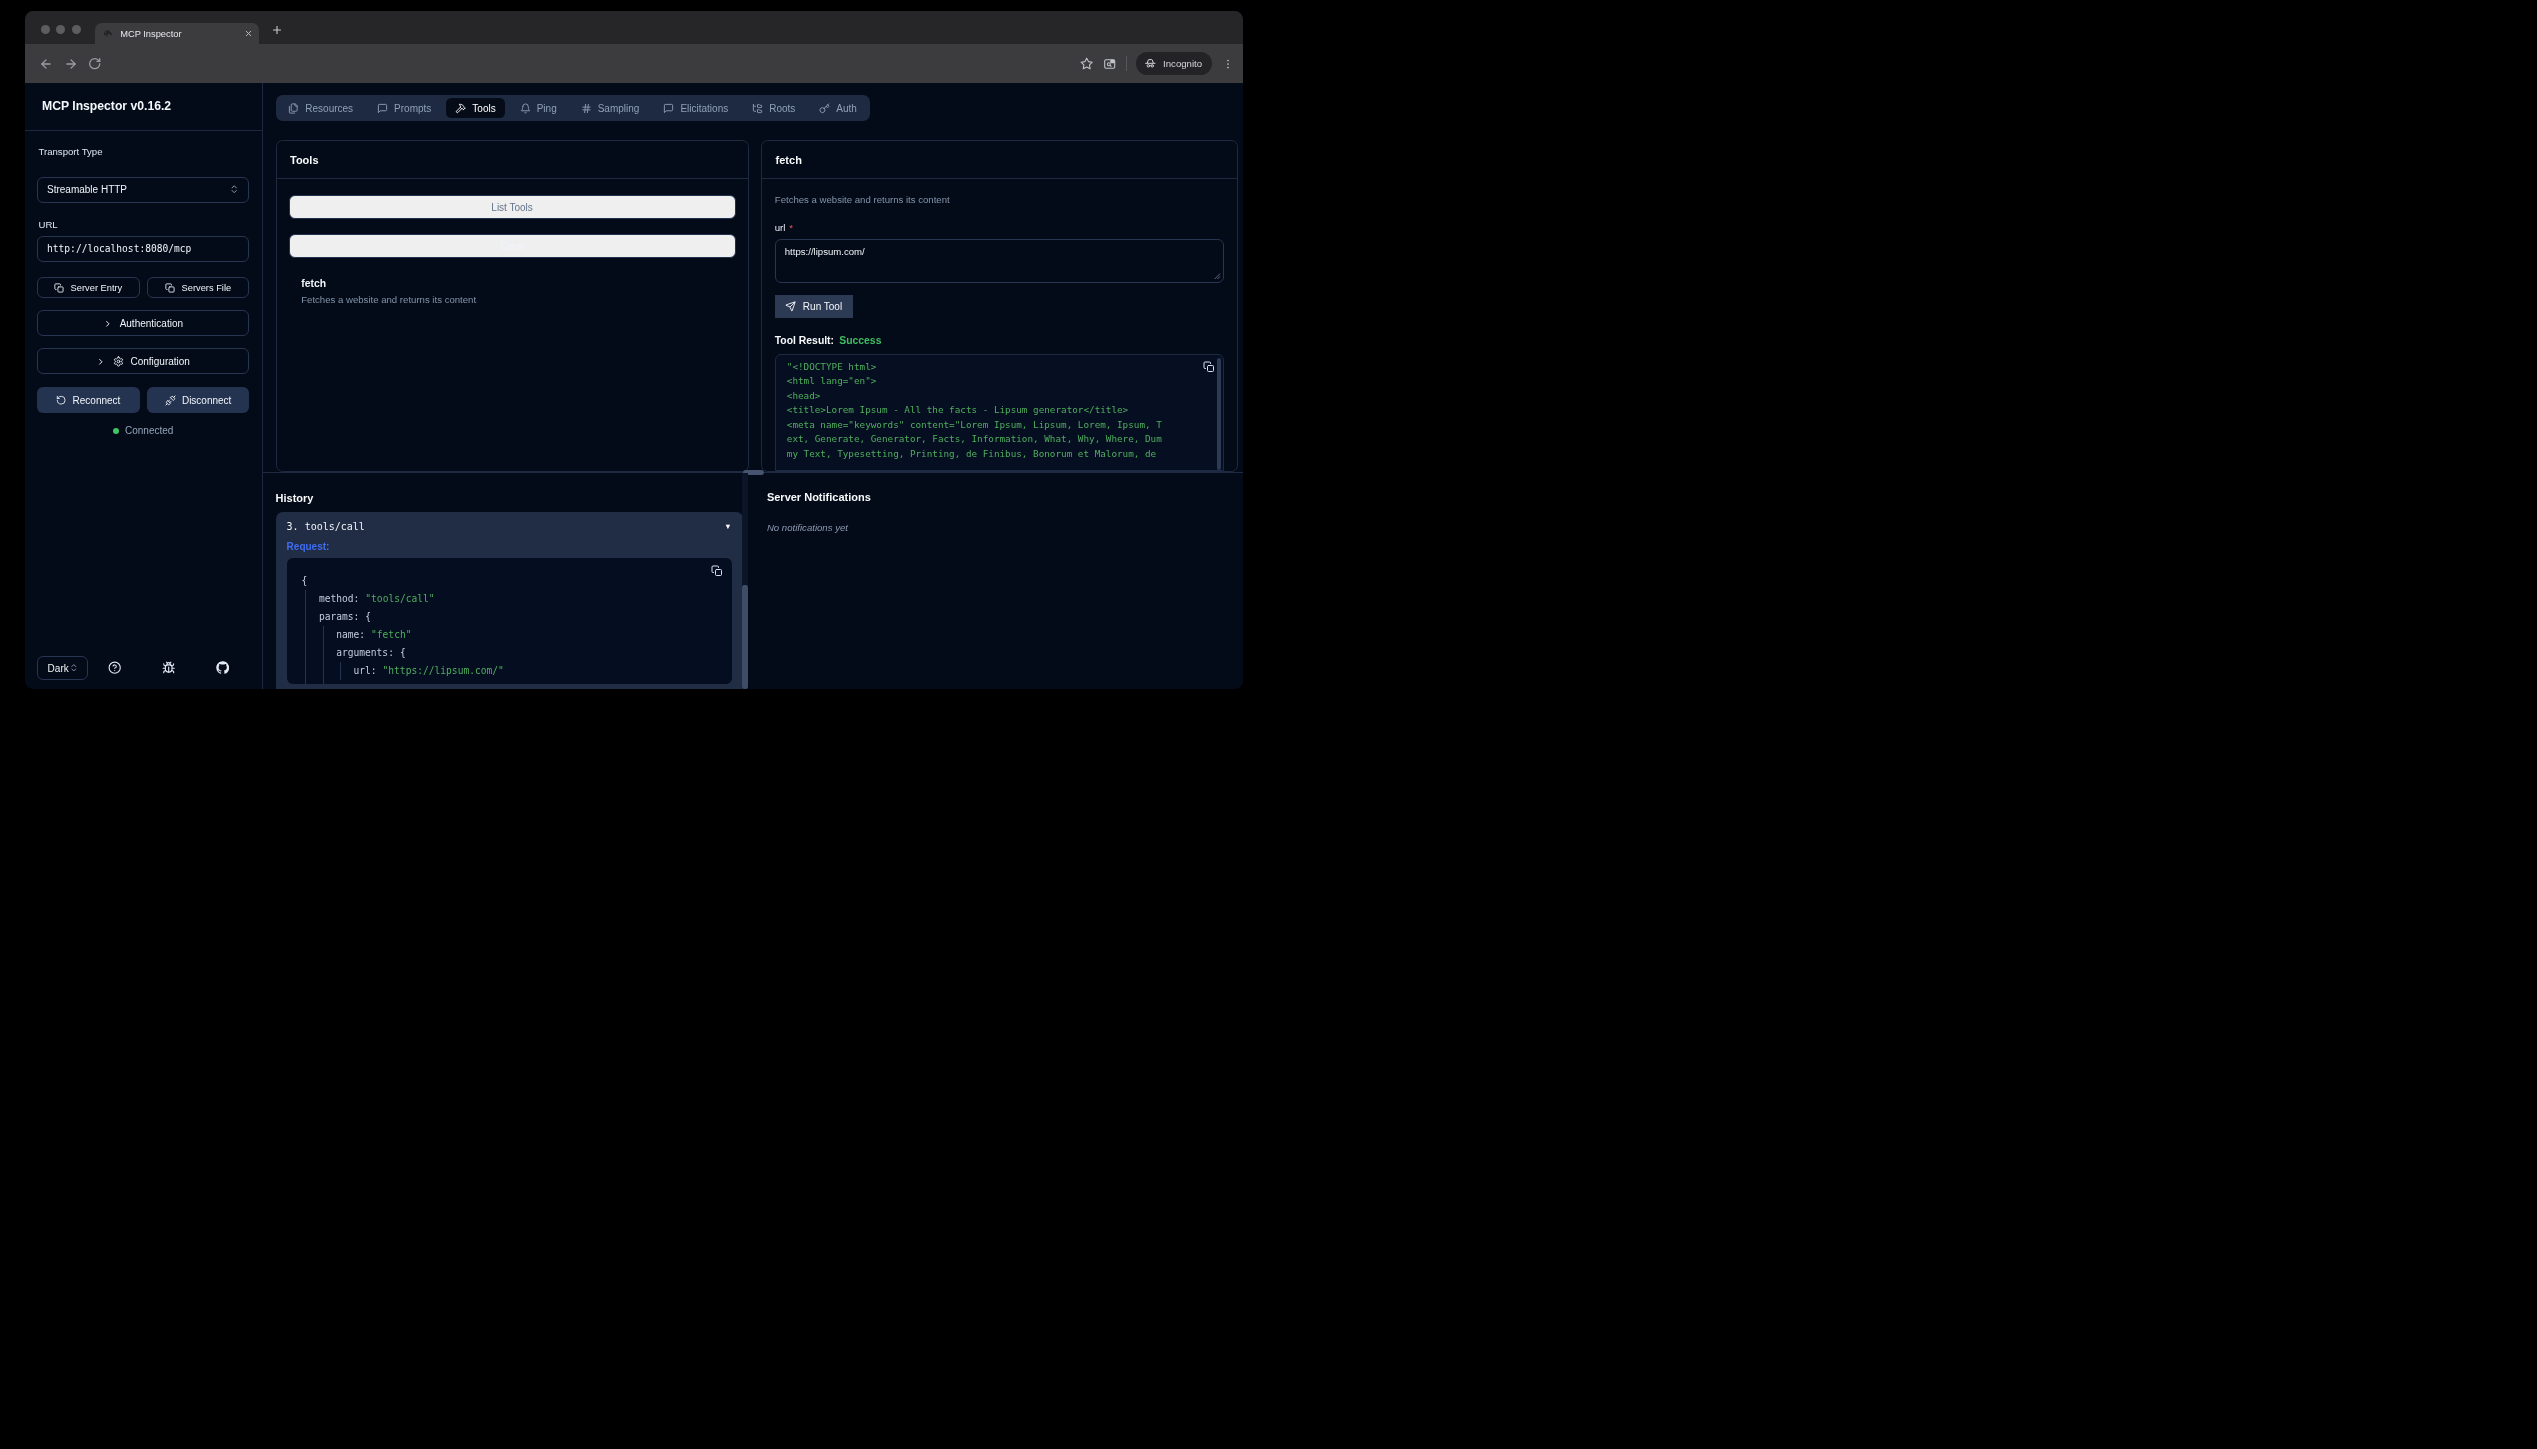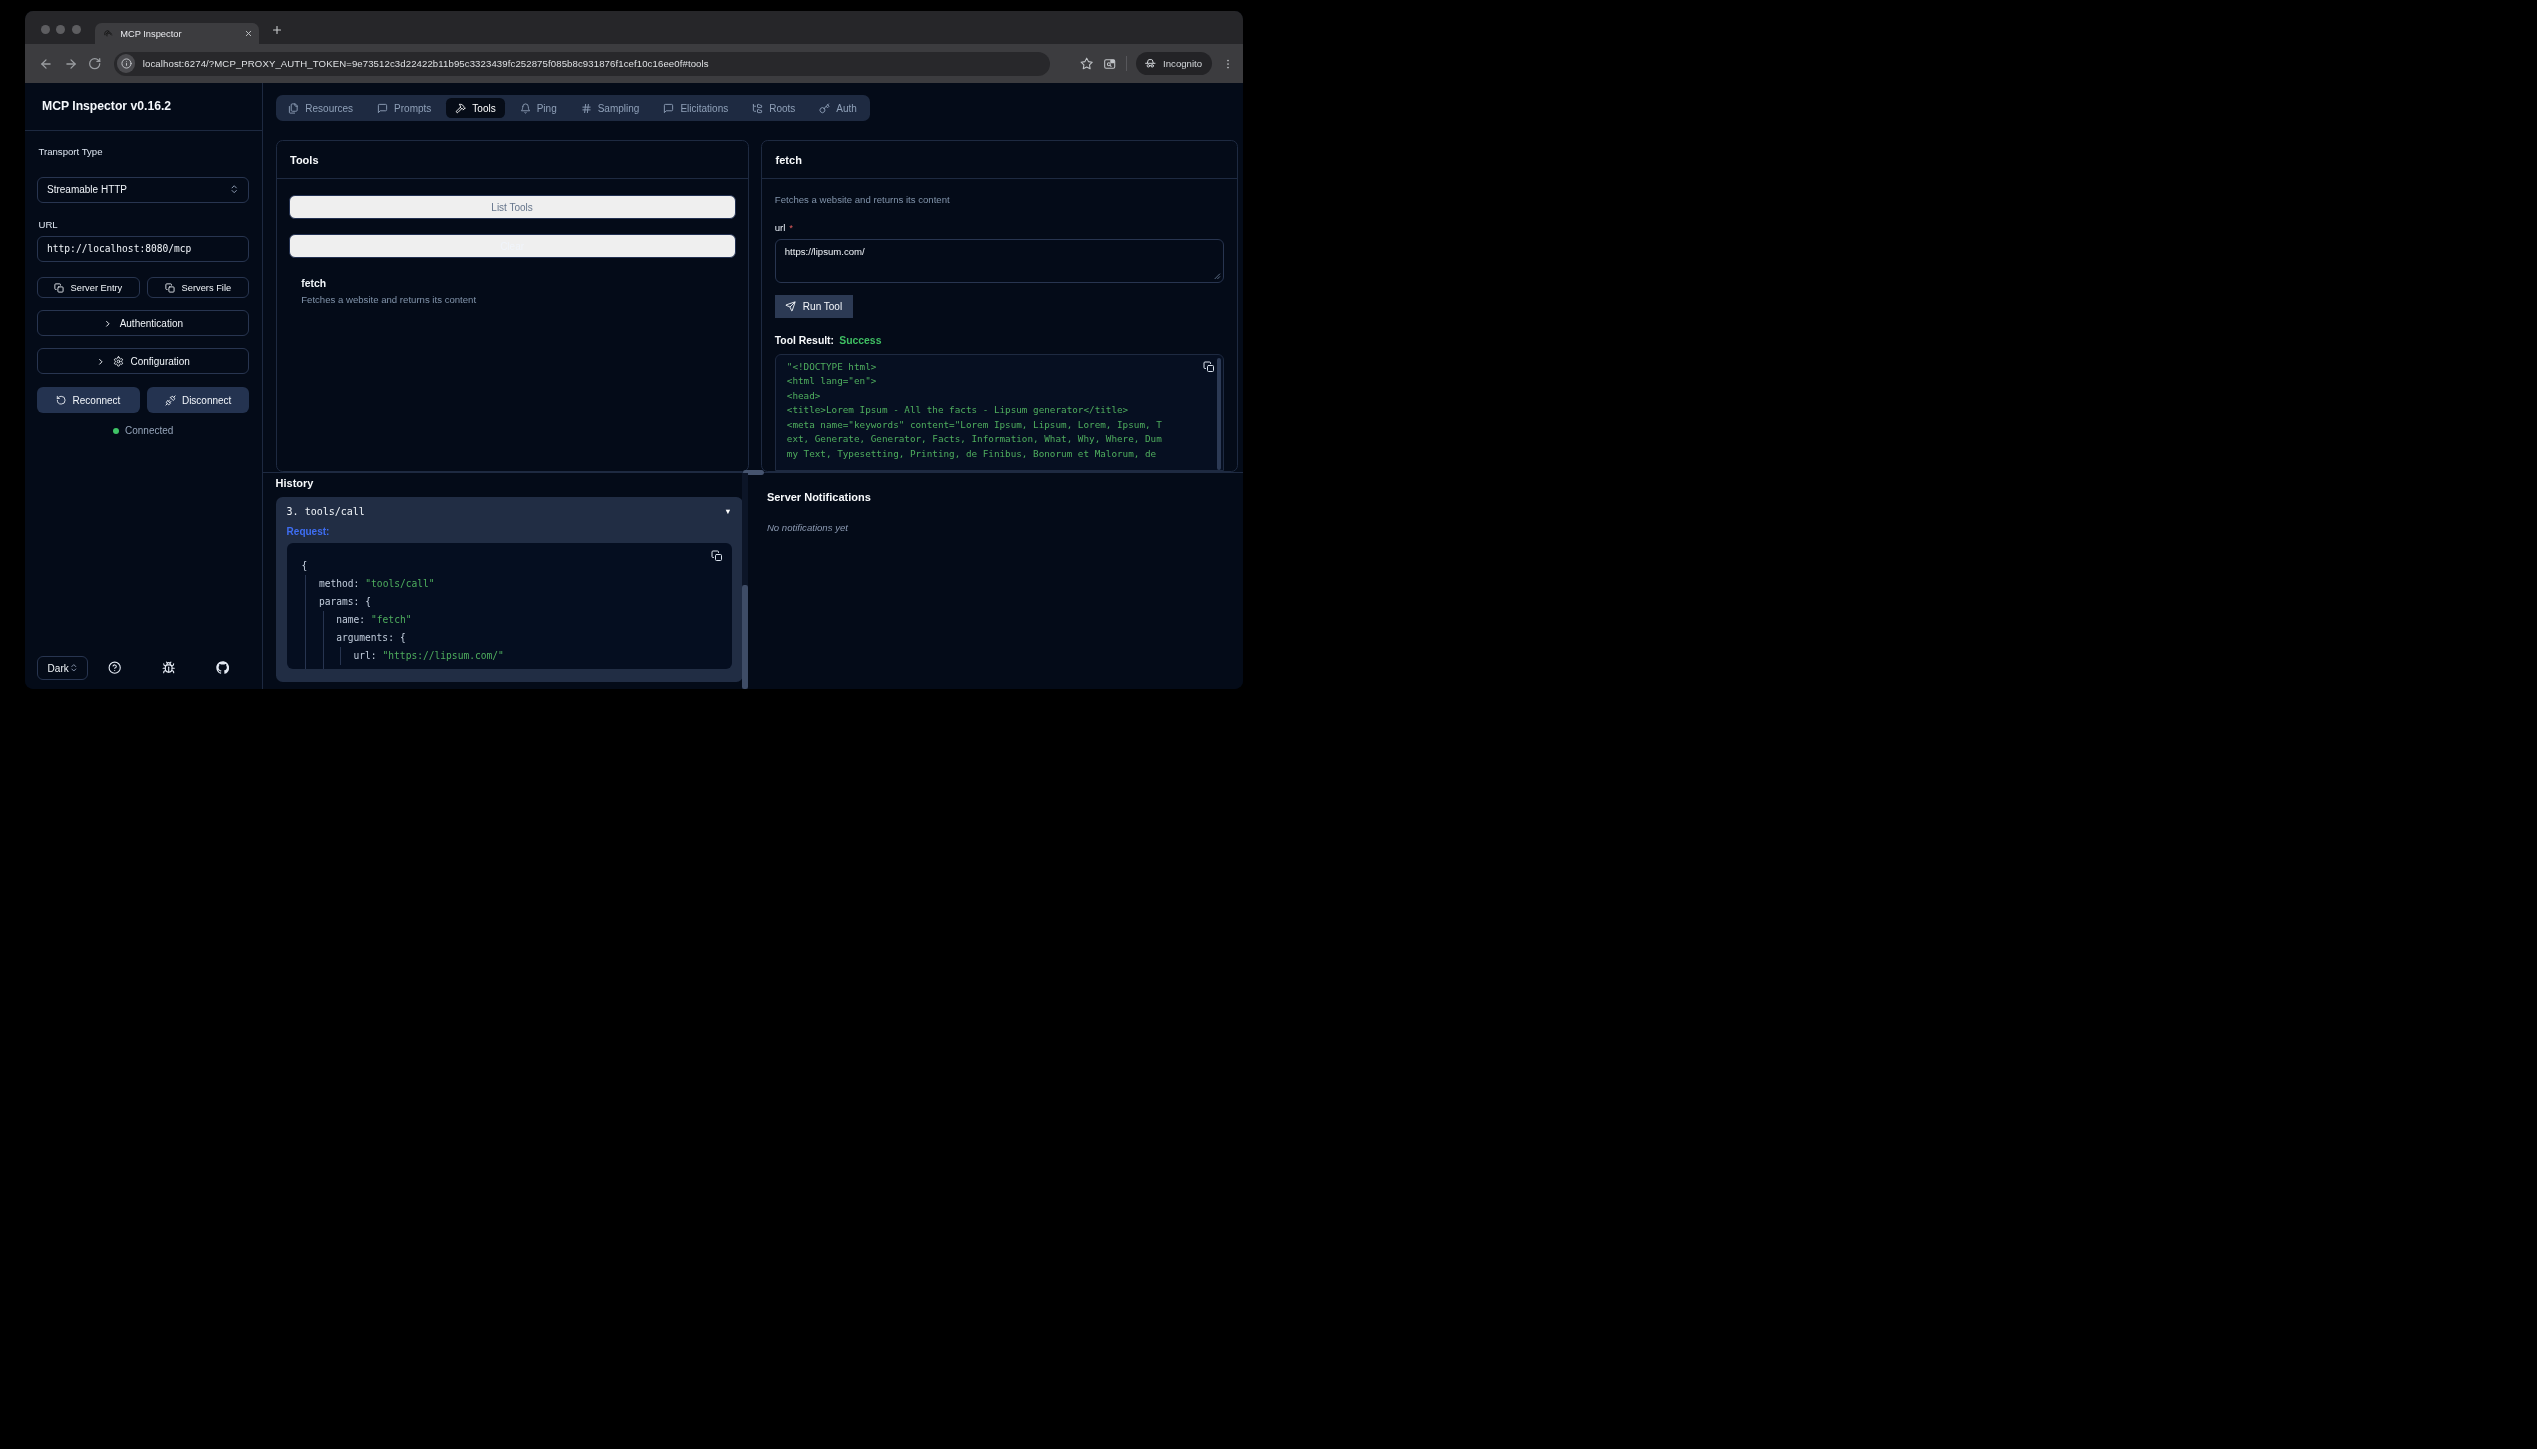--- a/index.html
+++ b/index.html
@@ -76,21 +76,21 @@
   .success { color:#3fbf63; margin-left:5.2px; }
   .result-block { position:relative; margin-top:7.4px; flex:1; min-height:0; border:0.7px solid #1e2a41; border-radius:6px 6px 0 0; background:#060f21; padding:5.2px 30px 0 11px; overflow:hidden; font-size:9.3px; line-height:14.5px; color:#4fae5e; }
   .rline { white-space:pre; overflow:hidden; }
   .copybtn { position:absolute; top:6.7px; right:8.2px; color:#dbe3ee; cursor:pointer; }
   .rb-scroll { position:absolute; top:3px; bottom:0; right:2.2px; width:4.5px; border-radius:2.2px; background:#2c3a55; }
 
   .divider { position:relative; height:0.7px; background:#1e2a41; margin:0 -5.2px 0 -12.6px; }
   .grip-pill { position:absolute; left:calc(50% - 10.4px); top:-2.2px; width:21px; height:5.2px; border-radius:3px; background:#46546f; cursor:row-resize; }
 
   .bottomrow { flex:1; display:flex; min-height:0; }
-  .hist-col { width:472px; flex:none; position:relative; padding-top:4px; }
+  .hist-col { width:472px; flex:none; position:relative; padding-top:19px; }
   .panel-title { font-size:11px; font-weight:700; color:#f8fafc; }
   .hist-card { margin-top:8.2px; width:467px; background:#212d44; border-radius:6.7px; padding:9px 11px; height:185px; }
   .hc-head { display:flex; align-items:center; justify-content:space-between; font-size:10px; color:#f1f5f9; }
   .hc-caret { color:#ffffff; font-size:7.4px; cursor:pointer; }
   .hc-req { margin-top:9px; font-size:10px; font-weight:600; color:#3e6df2; }
   .json-block { position:relative; margin-top:6px; background:#050e20; border-radius:6px; padding:13.4px 30px 0 15px; font-size:9.6px; line-height:18px; color:#c9d4e3; height:126px; overflow:hidden; }
   .j-group { margin-left:3.7px; border-left:0.7px solid #273450; padding-left:12.6px; }
   .j-key { color:#c3cedd; margin-right:6px; }
   .j-str { color:#4fae5e; }
   .hist-scroll { position:absolute; right:0; top:0; bottom:0; width:5.2px; background:#0c1527; }
@@ -146,30 +146,20 @@
           <path d="m12 5 7 7-7 7"></path>
           <path d="M5 12h14"></path>
         </svg>
     </span>
     <span class="navicon">
       <svg width="13.4" height="13.4" viewBox="0 0 24 24" fill="none" stroke="currentColor" stroke-width="2.2" stroke-linecap="round" stroke-linejoin="round">
           <path d="M21 12a9 9 0 1 1-9-9c2.52 0 4.93 1 6.74 2.74L21 8"></path>
           <path d="M21 3v5h-5"></path>
         </svg>
     </span>
-    <div class="urlbar">
-      <span class="infochip">
-        <svg width="11" height="11" viewBox="0 0 24 24" fill="none" stroke="currentColor" stroke-width="2" stroke-linecap="round">
-            <circle cx="12" cy="12" r="10"></circle>
-            <path d="M12 16v-4"></path>
-            <path d="M12 8h.01"></path>
-          </svg>
-      </span>
-      <span class="urltext">localhost:6274/?MCP_PROXY_AUTH_TOKEN=9e73512c3d22422b11b95c3323439fc252875f085b8c931876f1cef10c16ee0f#tools</span>
-    </div>
     <div class="tb-right">
       <span class="tb-icon">
         <svg width="13.4" height="13.4" viewBox="0 0 24 24" fill="none" stroke="currentColor" stroke-width="1.9" stroke-linejoin="round">
             <path d="m12 2 3.09 6.26L22 9.27l-5 4.87 1.18 6.88L12 17.77l-6.18 3.25L7 14.14 2 9.27l6.91-1.01L12 2z"></path>
           </svg>
       </span>
       <span class="tb-icon">
         <svg width="13.4" height="13.4" viewBox="0 0 24 24" fill="none" stroke="currentColor" stroke-width="1.9" stroke-linecap="round">
             <rect x="3" y="5" width="18" height="15" rx="2.5"></rect>
             <rect x="13" y="5" width="8" height="6" rx="1.5" fill="currentColor" stroke="none"></rect>

